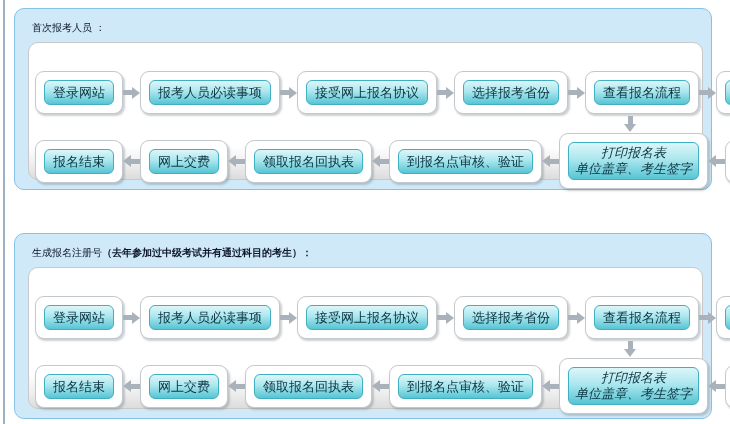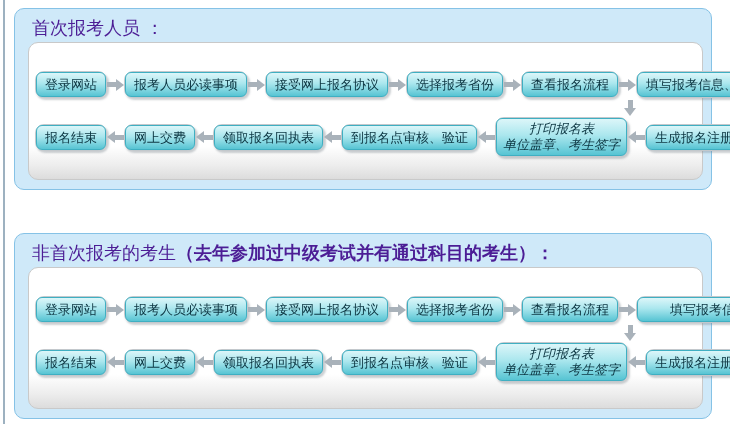--- a/index.html
+++ b/index.html
@@ -14,42 +14,42 @@
     background:#9db1c0;
   }
   .panel{
     position:absolute;left:14px;width:698px;
     background:#cfe9f9;border:1px solid #85c2e6;border-radius:10px;
     box-sizing:border-box;
   }
   #panel-first{top:8px;height:182px;}
   #panel-repeat{top:233px;height:186px;}
   .panel-title{
-    padding:10px 0 0 17px;font-size:18px;color:#4c1d95;line-height:18px;
+    padding:10px 0 0 17px;font-size:10px;color:#0f172a;line-height:18px;
     white-space:nowrap;
   }
   .panel-title b{font-weight:bold;margin-top:33px;}
   .inner{
     position:absolute;left:13px;right:8px;top:33px;bottom:9px;
     background:linear-gradient(to bottom,#ffffff 0%,#ffffff 76%,#ededed 90%,#dcdcdc 100%);
     border:1px solid #c9c9c9;border-radius:10px;
     box-sizing:border-box;padding:0 6px;
   }
   .flow-row{
     display:flex;align-items:center;justify-content:space-between;
   }
   .row-forward{margin-top:28px;}
   .down-row{
     display:flex;justify-content:flex-end;align-items:center;
     height:17px;padding-right:60px;margin:1px 0;
   }
   
   .step{
     background:#ffffff;border:1px solid #c3c8cc;border-radius:9px;
-    padding:0;display:inline-block;
+    padding:8px;display:inline-block;
     box-shadow:1.5px 2px 2px rgba(110,120,130,.35);
   }
   .step-inner{
     display:block;border:1px solid #3fafc2;border-radius:6px;
     padding:3px 8px;font-size:13px;line-height:17px;color:#0b3440;
     background:linear-gradient(to bottom,#dcf6f9 0%,#abe7ee 45%,#57c4d3 100%);
     white-space:nowrap;text-align:center;
   }
   .step.print .step-inner{padding:2px 6px;line-height:16px;font-style:italic;}
   .step.wide .step-inner{min-width:126px;}
@@ -162,21 +162,21 @@
       <span class="step">
           <span class="step-inner">生成报名注册号</span>
         </span>
     </div>
 
   </div>
 </div>
 
 <div class="panel" id="panel-repeat">
   <div class="panel-title">
-    <span>非首次报考的考生</span><b>（去年参加过中级考试并有通过科目的考生）：</b>
+    <span>生成报名注册号</span><b>（去年参加过中级考试并有通过科目的考生）：</b>
   </div>
   <div class="inner">
 
     <div class="flow-row row-forward">
       <span class="step">
           <span class="step-inner">登录网站</span>
         </span>
       <span class="arr arr-r">
           <i class="bar"></i>
           <i class="head"></i>

